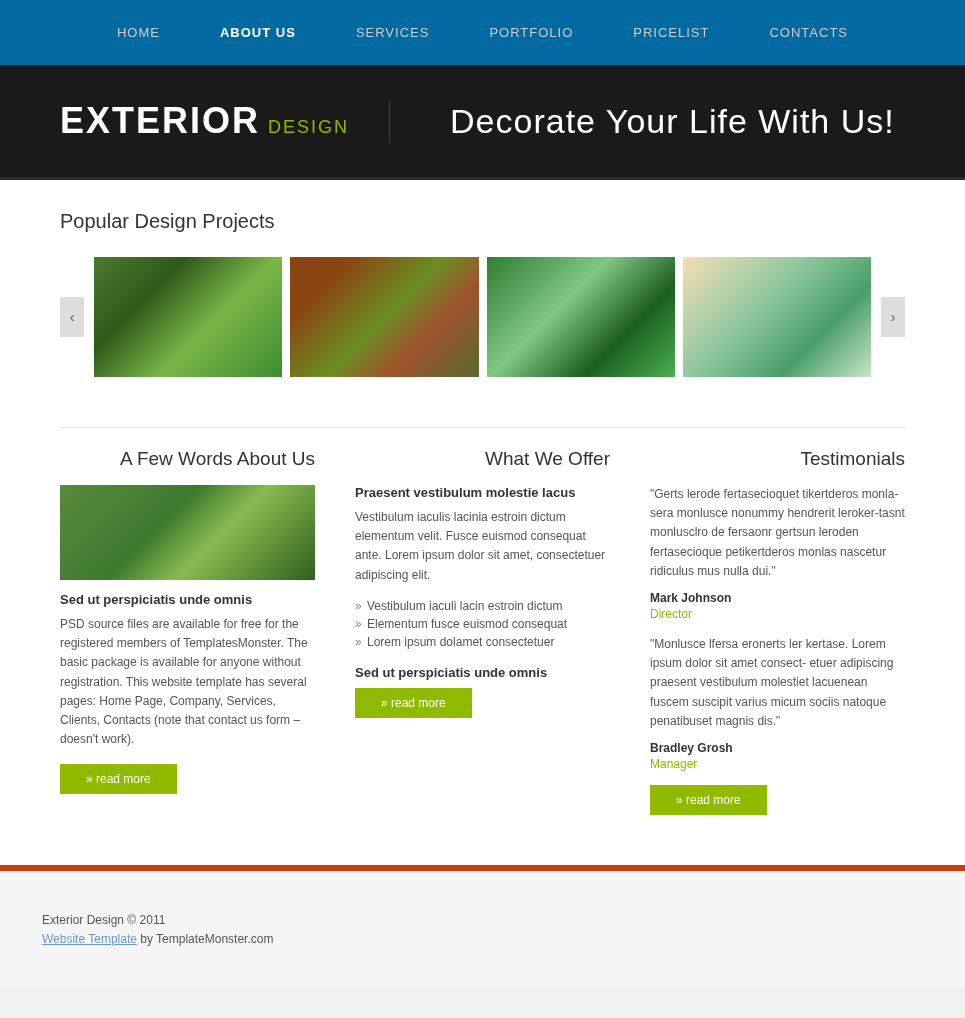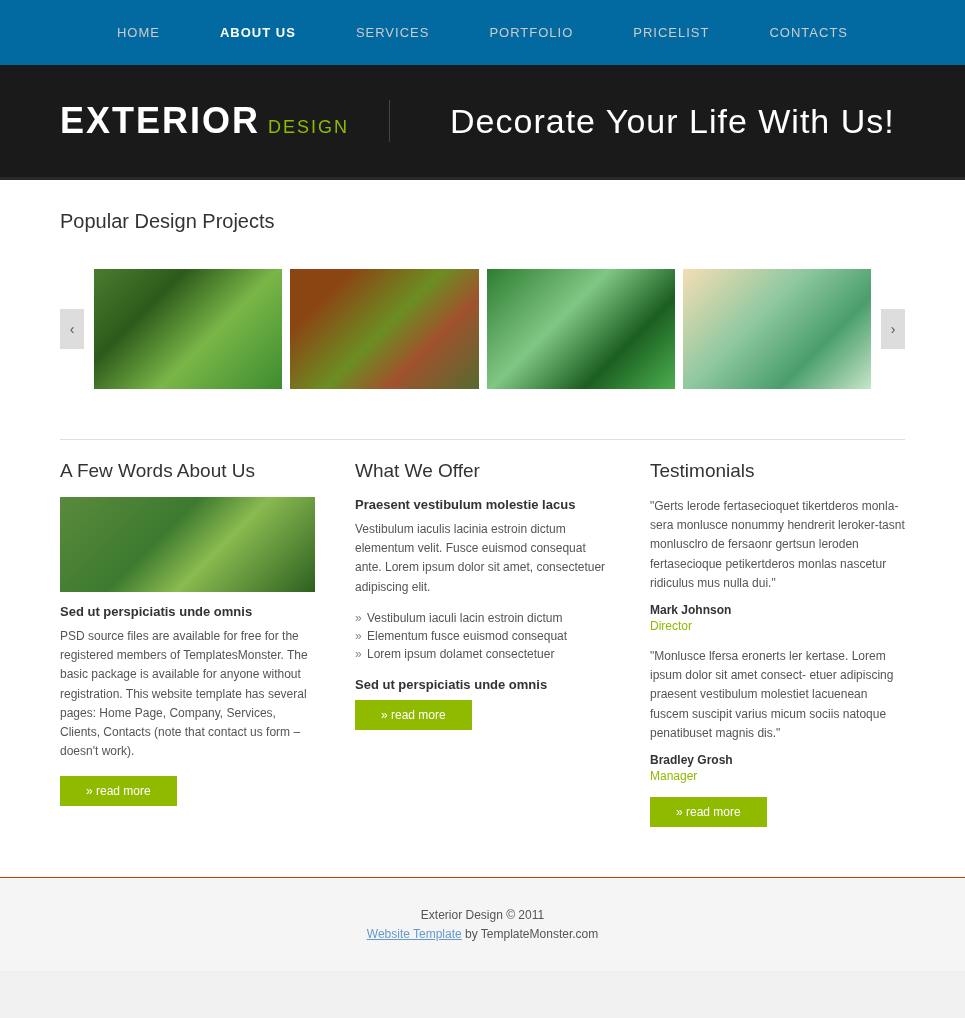--- a/index.html
+++ b/index.html
@@ -67,21 +67,21 @@
     .main {
       background: #fff;
       padding: 30px 60px 50px;
     }
 
     
     .section-title {
       font-size: 20px;
       font-weight: normal;
       color: #333;
-      margin-bottom: 36px;
+      margin-bottom: 24px;
     }
 
     .carousel-wrapper {
       position: relative;
       display: flex;
       align-items: center;
       margin-bottom: 50px;
     }
     .carousel-btn {
       background: #ddd;
@@ -142,20 +142,21 @@
       margin-top: 10px;
     }
     .col {
       flex: 1;
     }
     .col-title {
       font-size: 19px;
       font-weight: normal;
       color: #333;
       margin-bottom: 15px;
+      text-align: right;
     }
 
     
     .about-img {
       width: 100%;
       height: 95px;
       background: linear-gradient(135deg, #5a8a3c 0%, #3d7a2f 40%, #8aba50 60%, #2d6020 100%);
       margin-bottom: 12px;
     }
     .about-subtitle {
@@ -226,23 +227,22 @@
       padding: 8px 26px;
       font-size: 12px;
       cursor: pointer;
       text-decoration: none;
       display: inline-block;
     }
 
     
     footer {
       background: #f5f5f5;
-      border-top: 1px solid #c2410c;
-      padding: 30px;
-      text-align: center;
+      border-top: 6px solid #c2410c;
+      padding: 42px;
     }
     footer .footer-text {
       font-size: 12px;
       color: #555;
       margin-bottom: 5px;
     }
     footer .footer-link {
       font-size: 12px;
       color: #555;
     }

